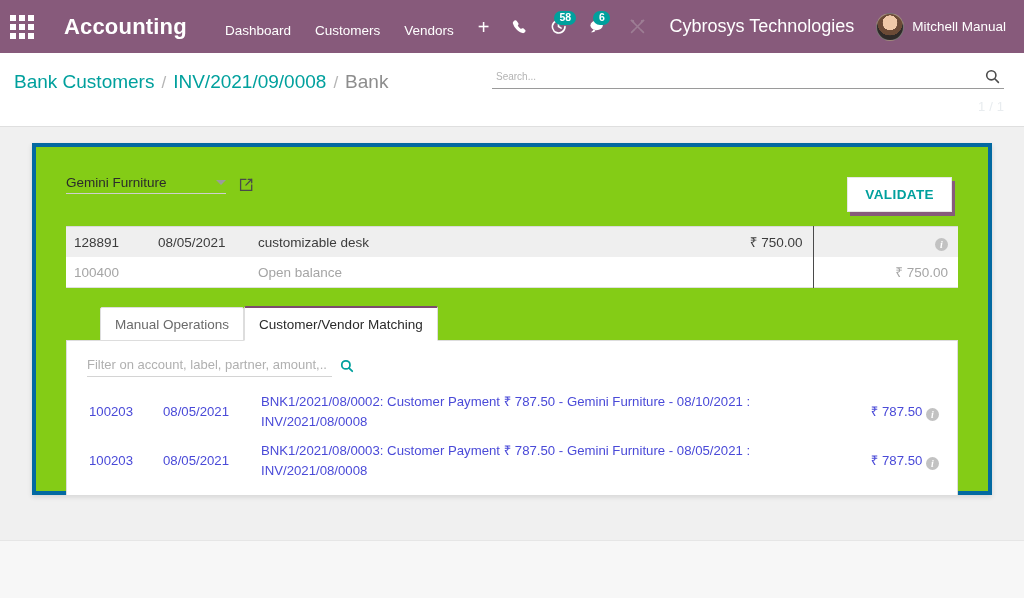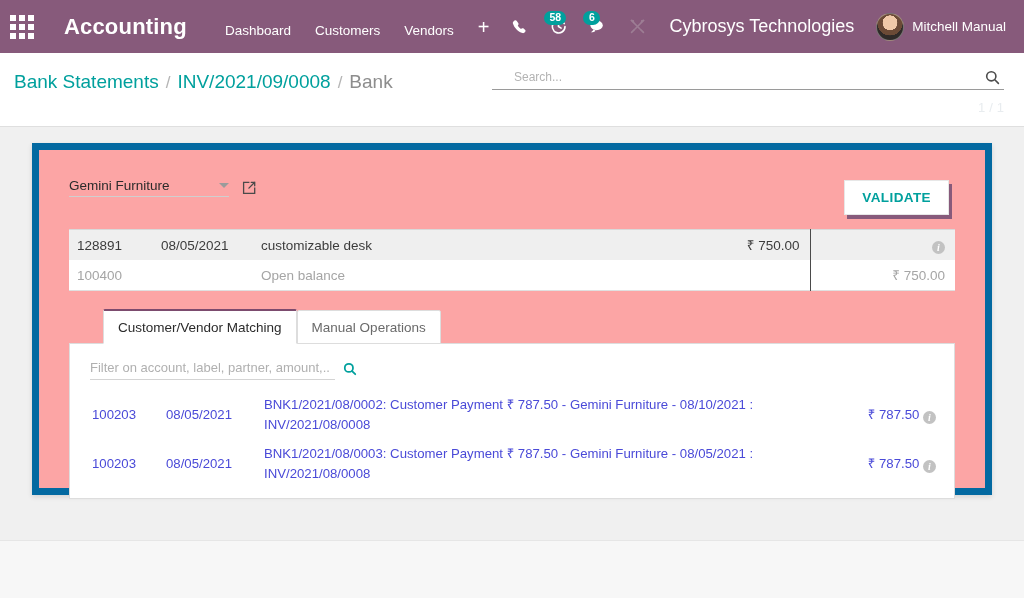--- a/index.html
+++ b/index.html
@@ -63,21 +63,21 @@
   .sys-icon {
     position: relative;
     padding: 4px 11px;
     cursor: pointer;
     display: flex;
     align-items: center;
     height: 36px;
   }
   .badge {
     position: absolute;
-    top: 2px; left: 5px;
+    top: 2px; left: 15px;
     background: #00a09d;
     color: #fff;
     font-size: 10.5px;
     font-weight: bold;
     border-radius: 9px;
     padding: 1px 5px 2px 5px;
     line-height: 1.1;
     min-width: 17px;
     text-align: center;
   }
@@ -127,26 +127,25 @@
   }
   .searchview {
     width: 100%;
     display: flex; align-items: center;
     border-bottom: 1px solid #9a9a9a;
     padding: 2px 2px 4px 2px;
   }
   .searchview input {
     flex: 1;
     border: 0; outline: 0;
-    font-size: 12px;
+    font-size: 10px;
     font-family: inherit;
     color: #333;
     background: transparent;
     padding: 1px 2px;
-    margin-left: 18px;
   }
   .searchview input::placeholder { color: #b3b3b3; }
   .search-btn {
     background: none; border: 0; cursor: pointer;
     color: #4c4c4c; display: flex; align-items: center; padding: 0 2px;
   }
   .pager {
     margin-top: 10px;
     font-size: 13px;
     color: #e8ecef;
@@ -156,22 +155,22 @@
   .pager .pg-sep { color: #e8ecef; }
 
   
   .content {
     background: #f0f0f0;
     height: 413px;
     padding: 16px 32px;
     overflow: hidden;
   }
   .recon-card {
-    background: #fca5a5;
-    border: 7px solid #0369a1;
+    background: #84cc16;
+    border: 4px solid #0369a1;
     box-shadow: 0 2px 5px rgba(0,0,0,.12);
     padding: 28px 30px 24px 30px;
     height: 352px;
   }
 
   
   .card-head {
     display: flex;
     align-items: flex-start;
     justify-content: space-between;
@@ -371,21 +370,21 @@
     <div class="user-menu">
       <div class="avatar"></div>
       <span class="user-name">Mitchell Manual</span>
     </div>
   </div>
 </div>
 
 <div class="control-panel">
 
   <div class="breadcrumb">
-    <span class="crumb-link">Bank Statements</span>
+    <span class="crumb-link">Bank Customers</span>
     <span class="crumb-sep">/</span>
     <span class="crumb-link">INV/2021/09/0008</span>
     <span class="crumb-sep">/</span>
     <span class="crumb-active">Bank</span>
   </div>
 
   <div class="cp-right">
     <div class="searchview">
       <input type="text" placeholder="Search..." style="">
       <button class="search-btn">
@@ -439,22 +438,22 @@
           <td class="c-date"></td>
           <td class="c-label">Open balance</td>
           <td class="c-amt"></td>
           <td class="c-match">₹ 750.00</td>
         </tr>
       </tbody>
     </table>
 
     <div class="tabs-wrap">
       <div class="tabs">
+        <div class="tab inactive">Manual Operations</div>
         <div class="tab active">Customer/Vendor Matching</div>
-        <div class="tab inactive">Manual Operations</div>
       </div>
 
       <div class="tab-panel">
 
         <div class="filter-row">
           <div class="filter-box">
             <input type="text" placeholder="Filter on account, label, partner, amount,.." style="">
           </div>
           <span class="filter-search">
             <svg width="14" height="14" viewBox="0 0 15 15" fill="none" stroke="#00a09d" stroke-width="1.9" aria-hidden="true">

